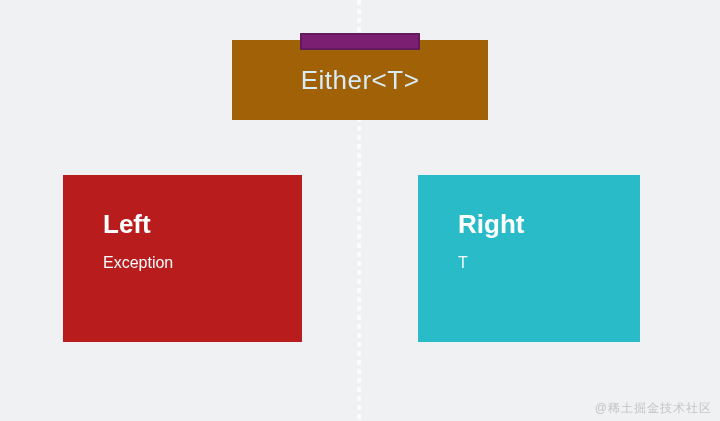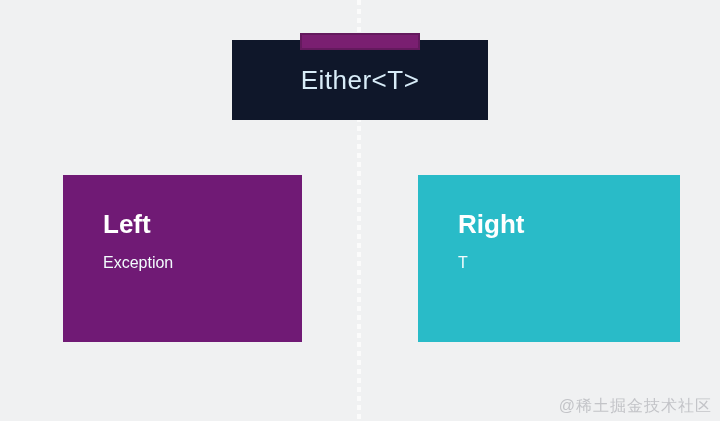--- a/index.html
+++ b/index.html
@@ -59,56 +59,56 @@
   .branch-box {
     position: absolute;
     top: 175px;
     height: 167px;
     background: #29bbc8;
     box-sizing: border-box;
     padding: 30px 20px 0 40px;
     z-index: 1;
   }
   .branch-left { left: 63px; width: 239px; }
-  .branch-right { left: 418px; width: 262px; }
+  .branch-right { left: 418px; width: 222px; }
   .branch-title {
     color: #ffffff;
     font-size: 26px;
     font-weight: 700;
     line-height: 39px;
   }
   .branch-subtitle {
     color: #f2fcfd;
     font-size: 16px;
     font-weight: 400;
     line-height: 37px;
   }
   .watermark {
     position: absolute;
     right: 8px;
     bottom: 4px;
-    font-size: 16px;
+    font-size: 12px;
     color: #c3c4c8;
     letter-spacing: 1px;
   }
 </style>
 </head>
 <body>
 
 <div class="stage">
 
   <div class="divider"></div>
 
   <div class="accent-bar" style="background-color: rgb(122, 31, 113);"></div>
 
-  <div class="root-box" style="background-color: #0f172a;">
+  <div class="root-box" style="background-color: #a16207;">
     <span class="root-label">Either&lt;T&gt;</span>
   </div>
 
-  <div class="branch-box branch-left" style="background-color: #701a75;">
+  <div class="branch-box branch-left" style="background-color: #b91c1c;">
     <div class="branch-title">Left</div>
     <div class="branch-subtitle">Exception</div>
   </div>
 
   <div class="branch-box branch-right" style="background-color: rgb(41, 187, 200);">
     <div class="branch-title">Right</div>
     <div class="branch-subtitle">T</div>
   </div>
 
   <div class="watermark">@稀土掘金技术社区</div>

